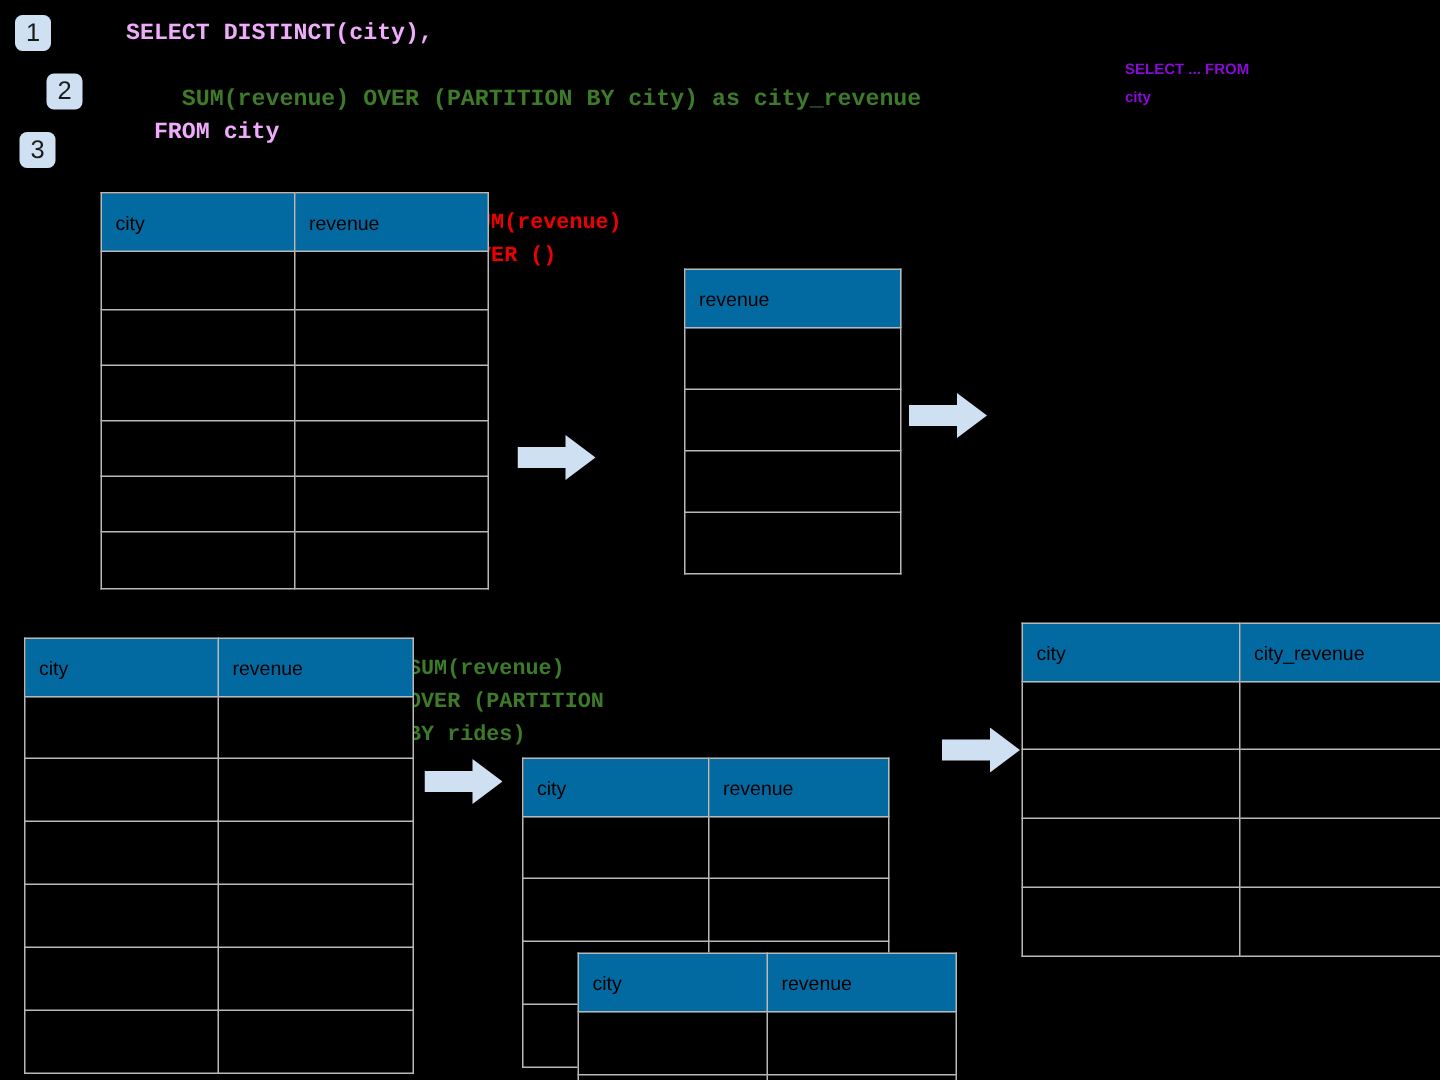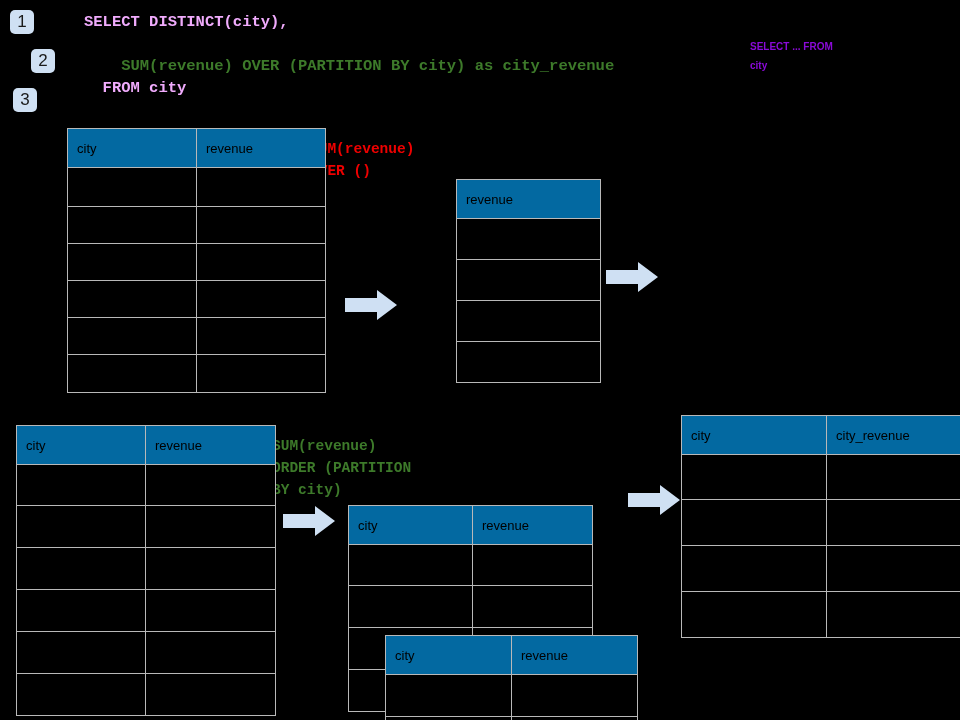--- a/index.html
+++ b/index.html
@@ -98,22 +98,22 @@
   <div class="sql c-green" style="left:84px;top:55px;">    SUM(revenue) OVER (PARTITION BY city) as city_revenue</div>
   <div class="sql c-purple" style="left:84px;top:77px;">  FROM city</div>
 
   <div class="sidenote" style="left:750px;top:37px;">SELECT ... FROM</div>
   <div class="sidenote" style="left:750px;top:56px;">city</div>
 
   <div class="annot c-red" style="left:310px;top:138px;">SUM(revenue)</div>
   <div class="annot c-red" style="left:310px;top:160px;">OVER ()</div>
 
   <div class="annot c-green" style="left:272px;top:435px;">SUM(revenue)</div>
-  <div class="annot c-green" style="left:272px;top:457px;">ORDER (PARTITION</div>
-  <div class="annot c-green" style="left:272px;top:479px;">BY city)</div>
+  <div class="annot c-green" style="left:272px;top:457px;">OVER (PARTITION</div>
+  <div class="annot c-green" style="left:272px;top:479px;">BY rides)</div>
 
   <table class="tbl" style="left:67px;top:128px;width:238px;">
     <tbody>
         <tr>
       <td class="hdr" style="width:119px;height:30px;">city</td>
       <td class="hdr" style="width:119px;height:30px;">revenue</td>
     </tr>
     <tr>
           <td style="height:38px;"></td>
           <td></td>

